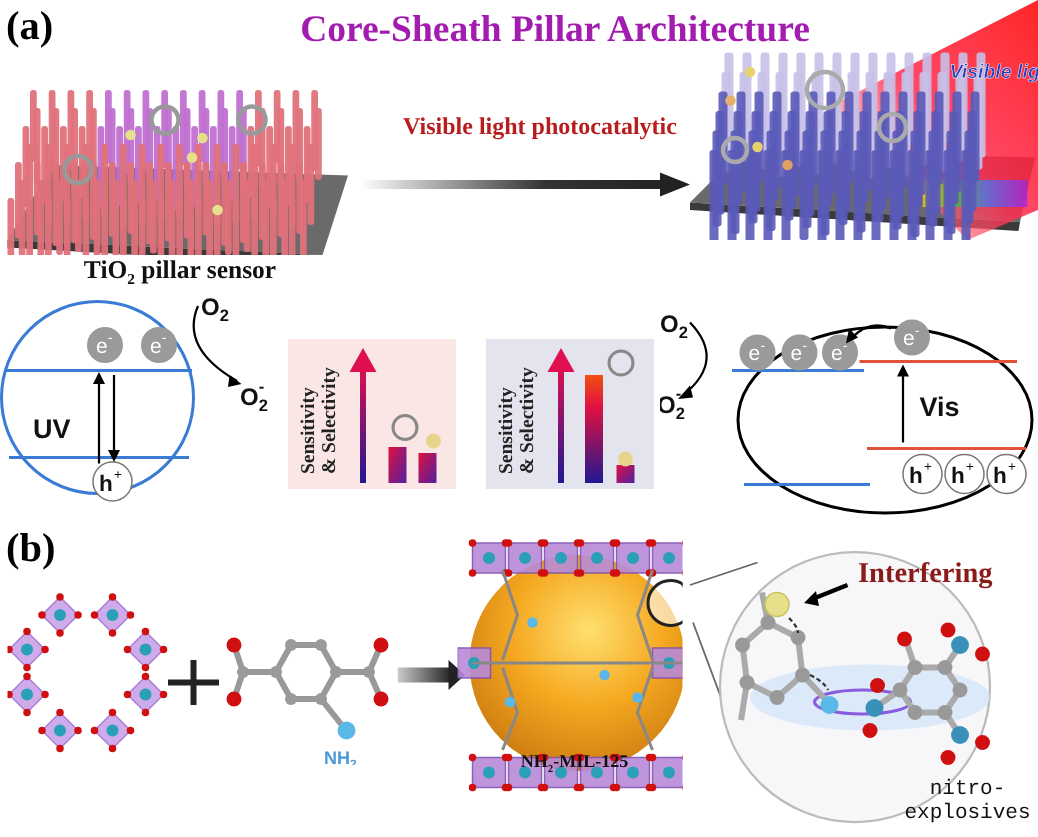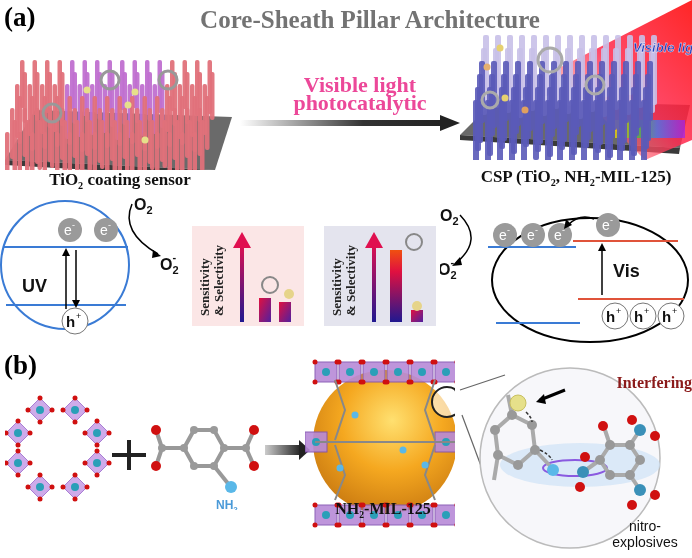--- a/index.html
+++ b/index.html
@@ -1,22 +1,22 @@
 <!DOCTYPE html>
 <html><head>
 <meta charset="utf-8">
 <style>
   html,body{margin:0;padding:0;background:#ffffff;}
   body{width:692px;height:558px;position:relative;overflow:hidden;font-family:"Liberation Serif",serif;}
   .abs{position:absolute;}
   .panel-label{font-weight:bold;font-size:27px;color:#000;}
-  .title{font-weight:bold;font-size:25px;color:#737373;left:150px;top:6px;width:440px;text-align:center;}
+  .title{font-weight:bold;font-size:25px;color:#a21caf;left:150px;top:6px;width:440px;text-align:center;}
   .caption{font-weight:bold;font-size:17px;color:#111;text-align:center;}
-  .arrow-text{font-weight:bold;font-size:22px;color:#ec4899;text-align:center;line-height:18px;}
-  .sans{font-family:Liberation Sans, sans-serif;}
+  .arrow-text{font-weight:bold;font-size:16px;color:#b91c1c;text-align:center;line-height:18px;}
+  .sans{font-family:Liberation Mono, monospace;}
   sub,sup{font-size:60%;}
   svg text{font-family:"Liberation Sans",sans-serif;}
   .box-text{font-family:"Liberation Serif",serif;font-weight:bold;font-size:13px;color:#222;line-height:14px;}
 </style>
 </head>
 <body>
 
 <div class="abs panel-label" style="left:4px;top:2px;">(a)</div>
 <div class="abs title">Core-Sheath Pillar Architecture</div>
 
@@ -143,21 +143,21 @@
     <circle cx="52" cy="68" r="9" fill="none" stroke="#999" stroke-width="3"></circle>
   </g>
   <g>
     <circle cx="87" cy="45" r="3.5" fill="#e6e08a"></circle>
     <circle cx="135" cy="47" r="3.5" fill="#e6e08a"></circle>
     <circle cx="128" cy="60" r="3.5" fill="#e6e08a"></circle>
     <circle cx="145" cy="95" r="3.5" fill="#e6e08a"></circle>
   </g>
 </svg>
 <div class="abs caption" style="left:30px;top:170px;width:180px;">
-  <span>TiO</span><sub>2</sub><span> coating sensor</span>
+  <span>TiO</span><sub>2</sub><span> pillar sensor</span>
 </div>
 
 <div class="abs arrow-text" style="left:240px;top:76px;width:240px;">
   <div>Visible light photocatalytic</div>
 </div>
 <svg class="abs" style="left:240px;top:113px;" width="240" height="20">
   <defs>
       <linearGradient id="ga" x1="0" x2="1">
         <stop offset="0" stop-color="#fff"></stop>
         <stop offset="0.6" stop-color="#333"></stop>
@@ -286,21 +286,20 @@
   </g>
   <g>
     <circle cx="45" cy="48" r="3.5" fill="#e6d070"></circle>
     <circle cx="32" cy="67" r="3.5" fill="#e6b070"></circle>
     <circle cx="50" cy="98" r="3.5" fill="#e6d070"></circle>
     <circle cx="70" cy="110" r="3.5" fill="#e0a060"></circle>
   </g>
   <text x="178" y="52" font-size="13" font-weight="bold" font-style="italic" fill="#2040c0" stroke="#fff" stroke-width="0.3">Visible light</text>
 </svg>
 <div class="abs caption" style="left:460px;top:168px;width:232px;line-height:17px;">
-  <div><span>CSP (TiO</span><sub>2</sub><span>, NH</span><sub>2</sub><span>-MIL-125)</span></div>
 </div>
 
 <svg class="abs" style="left:0;top:192px;" width="190" height="150">
   <circle cx="65" cy="73" r="64" fill="none" stroke="#3a7bd5" stroke-width="2"></circle>
   <line x1="4" y1="55" x2="128" y2="55" stroke="#3a7bd5" stroke-width="2"></line>
   <line x1="6" y1="113" x2="126" y2="113" stroke="#3a7bd5" stroke-width="2"></line>
   <g>
       <circle cx="70" cy="38" r="12" fill="#9a9a9a"></circle>
       <text x="64" y="43" font-size="14" fill="#fff">e</text>
       <text x="72" y="36" font-size="9" fill="#fff">-</text>
@@ -633,21 +632,21 @@
   </g>
   <g fill="#5ab8e8">
       <circle cx="50" cy="65" r="3.5"></circle>
       <circle cx="98" cy="100" r="3.5"></circle>
       <circle cx="120" cy="115" r="3.5"></circle>
       <circle cx="35" cy="118" r="3.5"></circle>
     </g>
   <circle cx="142" cy="52" r="15" fill="rgba(255,255,255,0.6)" stroke="#222" stroke-width="2"></circle>
   <line x1="152" y1="40" x2="170" y2="18" stroke="#222" stroke-width="5" stroke-linecap="round"></line>
 </svg>
-<div class="abs caption" style="left:318px;top:500px;width:130px;font-size:16px;">
+<div class="abs caption" style="left:318px;top:500px;width:130px;font-size:12px;">
   <span>NH</span><sub>2</sub><span>-MIL-125</span>
 </div>
 
 <svg class="abs" style="left:440px;top:360px;" width="252" height="198">
   <line x1="20" y1="30" x2="65" y2="15" stroke="#666" stroke-width="1.2"></line>
   <line x1="22" y1="55" x2="50" y2="130" stroke="#666" stroke-width="1.2"></line>
   <circle cx="130" cy="98" r="90" fill="#f7f7fa" stroke="#bbb" stroke-width="1.5"></circle>
   <ellipse cx="140" cy="105" rx="80" ry="22" fill="#cfe2f6" opacity="0.7"></ellipse>
   <ellipse cx="135" cy="108" rx="32" ry="8" fill="none" stroke="#8a5ae0" stroke-width="2"></ellipse>
   <g stroke="#aaa" stroke-width="4" fill="none">
@@ -693,19 +692,19 @@
       <circle cx="215" cy="76" r="5"></circle>
       <circle cx="215" cy="135" r="5"></circle>
       <circle cx="192" cy="145" r="5"></circle>
       <circle cx="163" cy="66" r="5"></circle>
     </g>
   <circle cx="78" cy="43" r="8" fill="#e6e08a" stroke="#c8c060" stroke-width="1"></circle>
   <path d="M86,52 Q92,58 92,62" fill="none" stroke="#333" stroke-width="1.5" stroke-dasharray="3,2"></path>
   <line x1="125" y1="30" x2="100" y2="40" stroke="#000" stroke-width="3"></line>
   <polygon points="96,42 104,34 106,44" fill="#000"></polygon>
 </svg>
-<div class="abs" style="left:572px;top:375px;width:120px;text-align:right;font-weight:bold;font-size:16px;line-height:15px;color:#8b1a1a;">
+<div class="abs" style="left:572px;top:375px;width:120px;text-align:left;font-weight:bold;font-size:19px;line-height:15px;color:#8b1a1a;">
   <div>Interfering</div>
 </div>
 <div class="abs sans" style="left:600px;top:518px;width:90px;text-align:center;font-size:14px;line-height:16px;color:#111;">
   <div>nitro-</div>
   <div>explosives</div>
 </div>
 
 </body></html>

